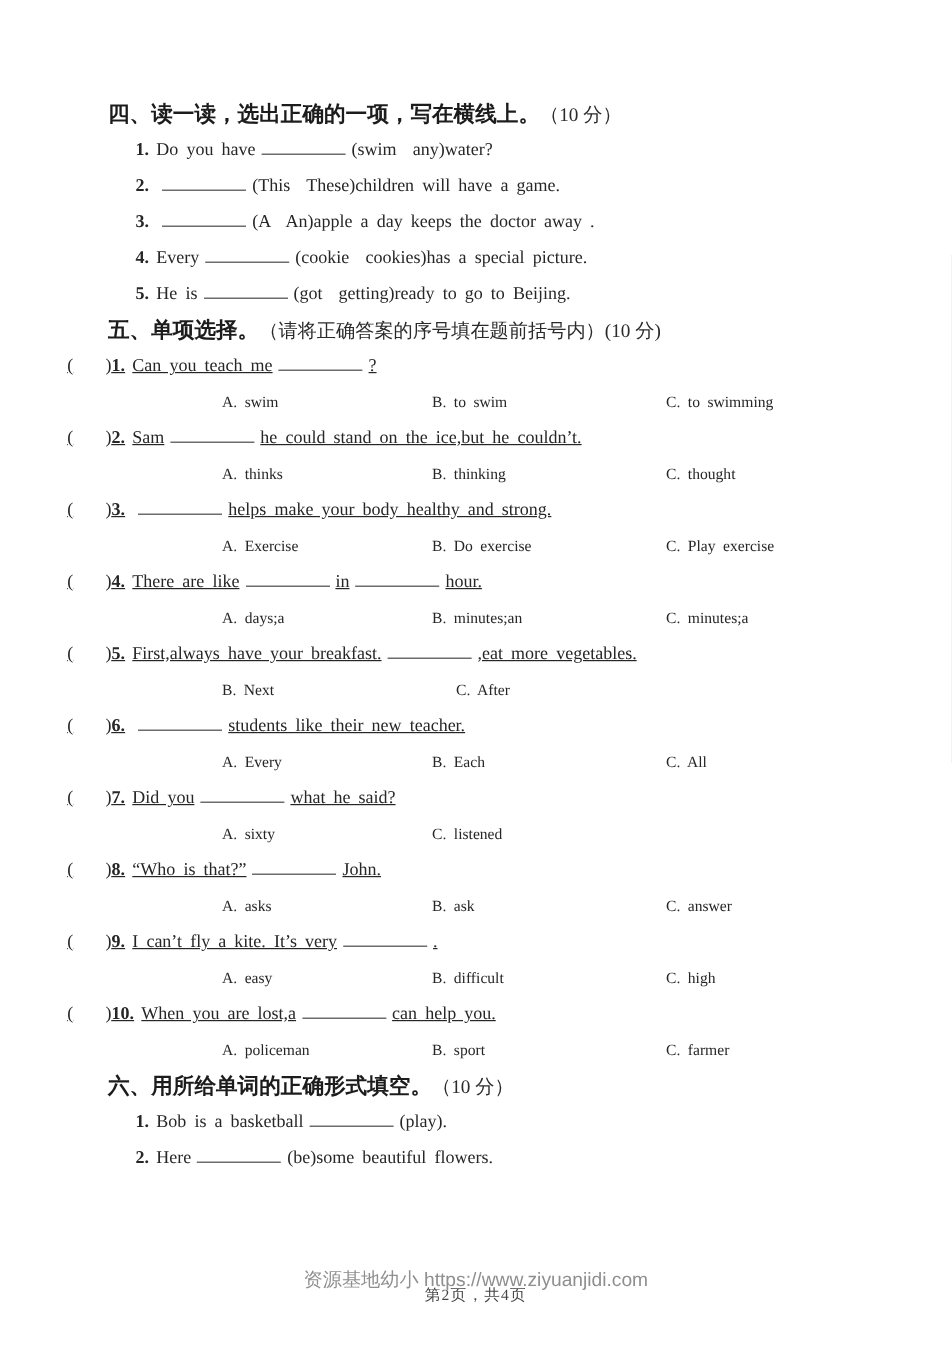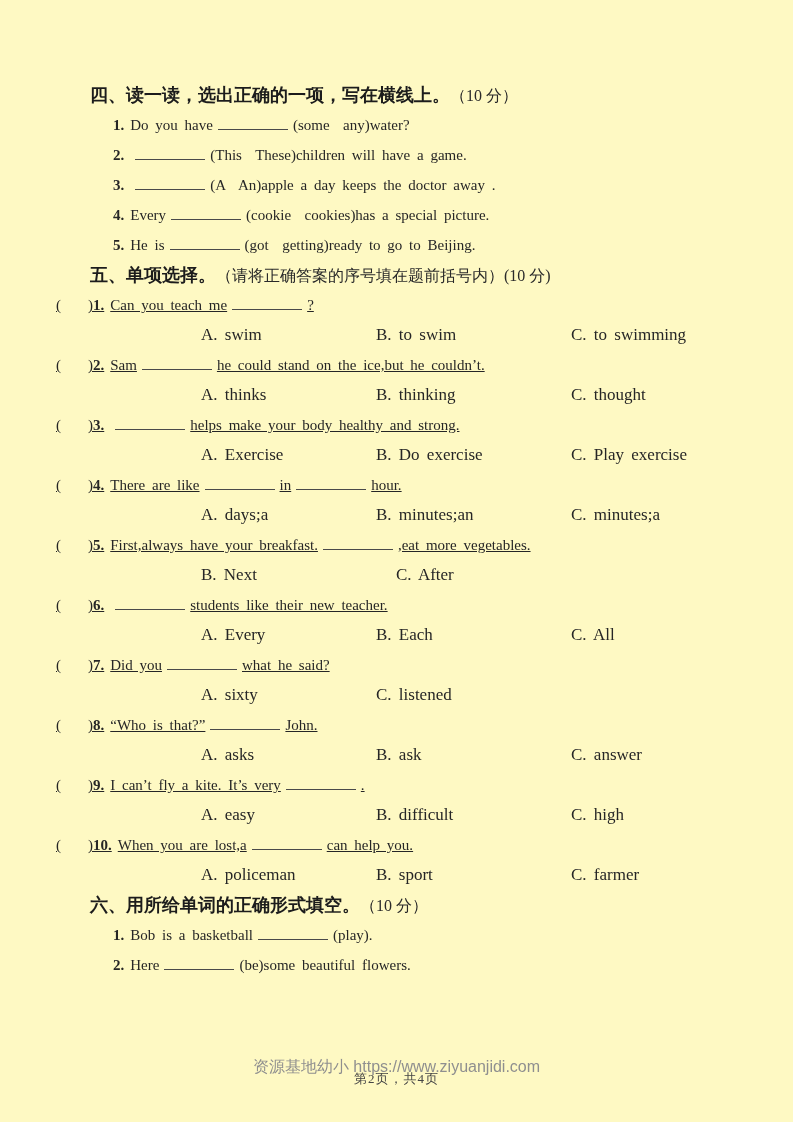--- a/index.html
+++ b/index.html
@@ -1,21 +1,21 @@
 <!DOCTYPE html>
 <html><head>
 <meta charset="utf-8">
 <style>
   * { margin:0; padding:0; box-sizing:border-box; }
   html,body { background:#e9e9e9; }
   .page {
     position:relative;
     width:793px; height:1122px;
     margin:0 auto;
-    background:#fef9c3;
+    background:#ffffff;
     color:#262626;
     font-family:"Liberation Serif", serif;
     overflow:hidden;
   }
   .content { position:absolute; top:80px; left:0; right:0; }
 
   .sec-title {
     height:30px; line-height:30px;
     padding-left:90px;
     font-size:18px; font-weight:700;
@@ -41,24 +41,23 @@
     height:30px; line-height:30px;
     padding-left:56px;
     font-size:15px;
     word-spacing:3px;
     white-space:nowrap;
     text-decoration:underline;
   }
   .opt-line {
     height:30px; line-height:30px;
     padding-left:185px;
-    font-size:17px;
+    font-size:13px;
     word-spacing:3px;
     display:flex;
-    margin-left:16px;
   }
   .opt { white-space:pre-wrap; }
   .opt-a { width:175px; }
   .opt-b { width:195px; }
   .opt-c { flex:1; }
 
   .num { font-weight:700; margin-right:6px; }
   .seg { white-space:pre-wrap; }
   .blank {
     display:inline-block;
@@ -90,21 +89,21 @@
 </style>
 </head>
 <body>
 
 <div class="page">
   <div class="content">
 
     <section>
       <h2 class="sec-title"><span class="t">四、读一读，选出正确的一项，写在横线上。</span><span class="score">（10 分）</span></h2>
       <div>
-          <div class="item-line"><span class="num">1.</span><span class="seg">Do you have</span><span class="blank"></span><span class="seg">(some  any)water?</span></div>
+          <div class="item-line"><span class="num">1.</span><span class="seg">Do you have</span><span class="blank"></span><span class="seg">(swim  any)water?</span></div>
           <div class="item-line"><span class="num">2.</span><span class="blank"></span><span class="seg">(This  These)children will have a game.</span></div>
           <div class="item-line"><span class="num">3.</span><span class="blank"></span><span class="seg">(A  An)apple a day keeps the doctor away .</span></div>
           <div class="item-line"><span class="num">4.</span><span class="seg">Every</span><span class="blank"></span><span class="seg">(cookie  cookies)has a special picture.</span></div>
           <div class="item-line"><span class="num">5.</span><span class="seg">He is</span><span class="blank"></span><span class="seg">(got  getting)ready to go to Beijing.</span></div>
         </div>
     </section>
 
     <section>
       <h2 class="sec-title"><span class="t">五、单项选择。</span><span class="score">（请将正确答案的序号填在题前括号内）(10 分)</span></h2>
       <div>

